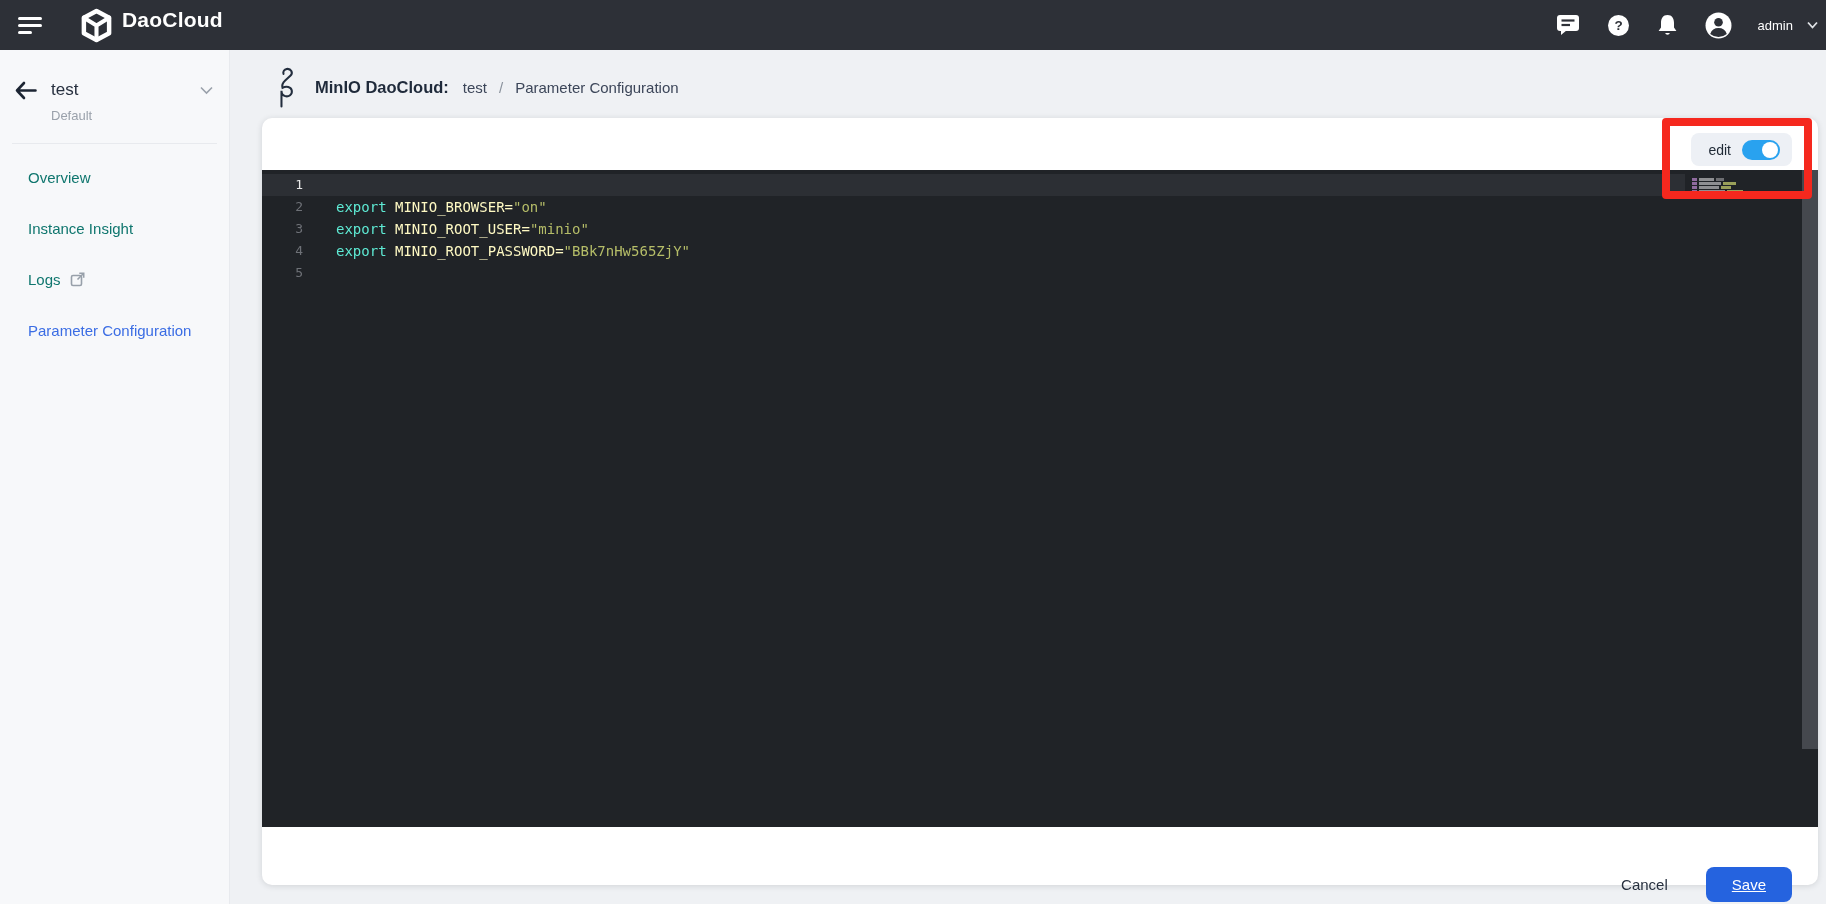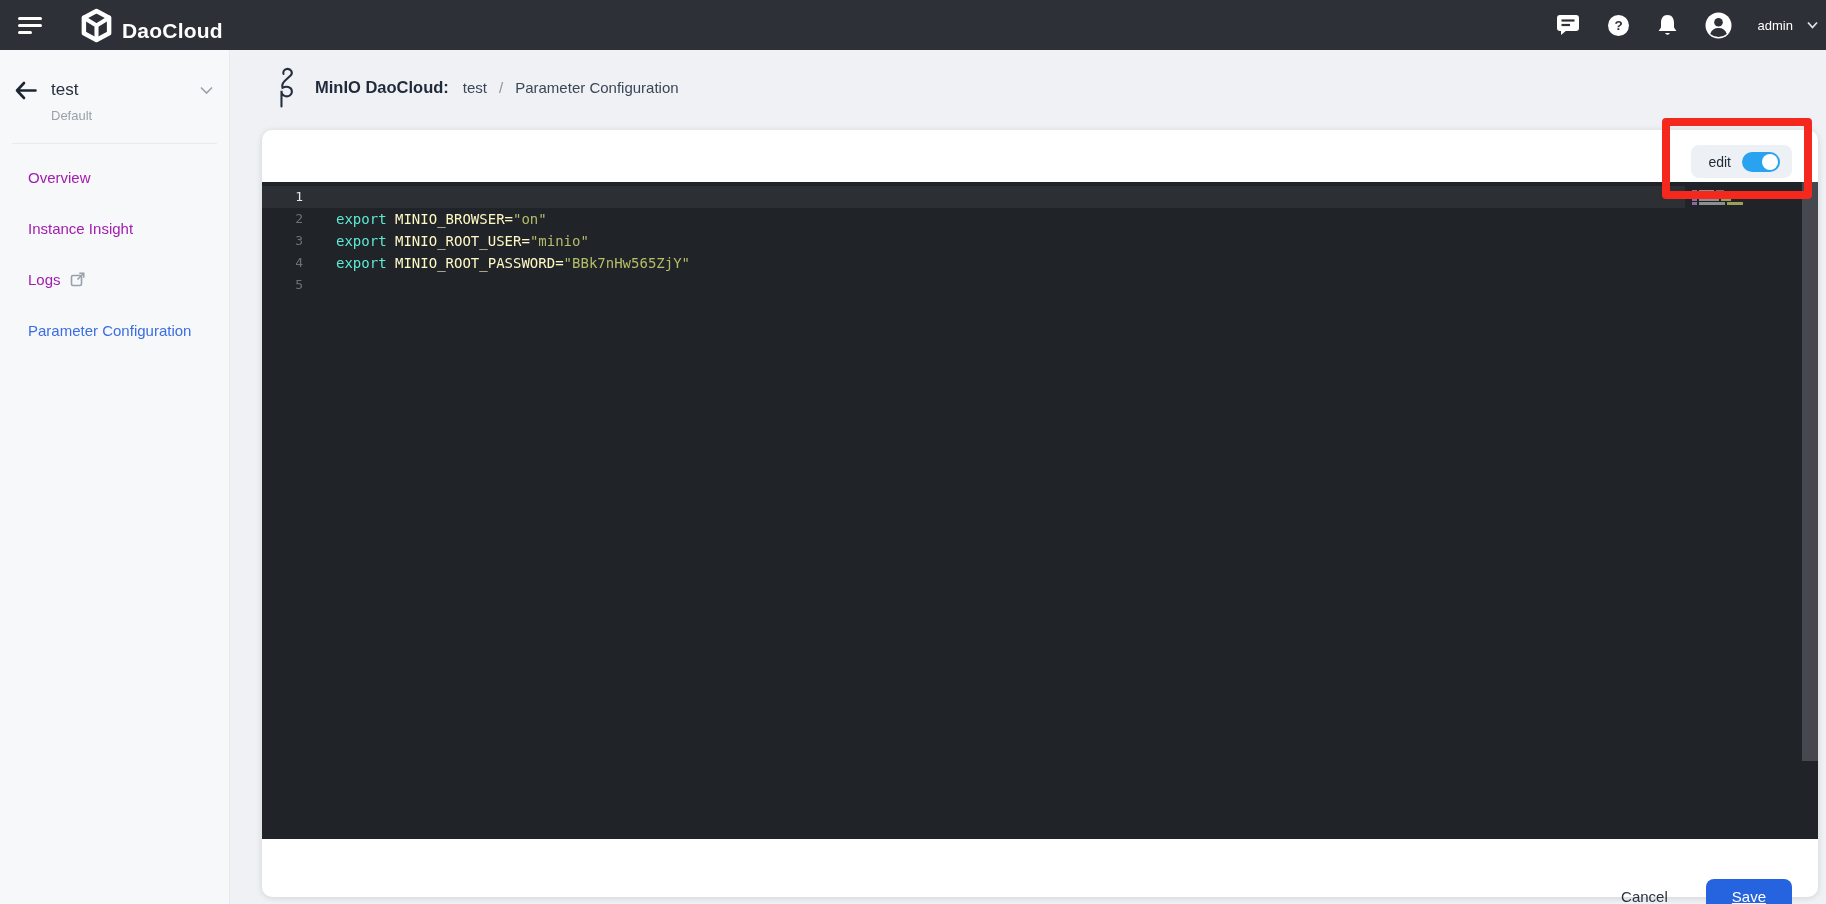--- a/index.html
+++ b/index.html
@@ -8,49 +8,49 @@
     width:1826px; height:904px; position:relative; overflow:hidden;
     background:#eff1f4; font-family:"Liberation Sans", sans-serif;
   }
 
   
   .topbar { position:absolute; top:0; left:0; width:100%; height:50px;
     background:#2d3037; display:flex; align-items:center; z-index:30; }
   .hamburger { margin-left:18px; cursor:pointer; }
   .hamburger .bar { height:3px; background:#fff; border-radius:2px; margin:4px 0; }
   .hamburger .b1 { width:24px; } .hamburger .b2 { width:24px; } .hamburger .b3 { width:14px; }
-  .brand { display:flex; align-items:flex-end; margin-left:38px; gap:9px; }
+  .brand { display:flex; align-items:flex-start; margin-left:38px; gap:9px; }
   .brand-name { color:#fff; font-weight:bold; font-size:21px; letter-spacing:.2px; }
   .topbar-right { margin-left:auto; display:flex; align-items:center; gap:26px; margin-right:8px; }
   .tb-icon { display:flex; align-items:center; cursor:pointer; }
   .username { color:#fff; font-size:13px; cursor:pointer; }
   .user-caret { margin-left:-12px; }
 
   
   .sidebar { position:absolute; top:50px; left:0; width:230px; bottom:0;
     background:#f7f8fa; border-right:1px solid #e8eaee; }
   .side-head { display:flex; align-items:center; padding:30px 16px 0 14px; }
   .side-title { font-size:17px; color:#27303f; margin-left:14px; flex:1; cursor:pointer; }
   .side-sub { margin:8px 0 16px 51px; font-size:13px; color:#9aa1ab; }
   .side-divider { border-top:1px solid #e8eaee; margin:20px 12px 0 12px; }
   .side-nav { margin-top:8px; }
   .side-item { padding-left:28px; height:51px; display:flex; align-items:center;
-    font-size:15px; color:#a21caf; cursor:pointer; gap:9px; }
+    font-size:15px; color:#0f766e; cursor:pointer; gap:9px; }
   .side-item.active { color:#3b6de4; }
 
   
   .crumbbar { position:absolute; top:50px; left:230px; right:0; height:80px;
     display:flex; align-items:center; padding-left:42px; padding-bottom:6px; }
   .crumb-title { font-weight:bold; font-size:16.5px; color:#1f2a3a; margin-left:17px; }
   .crumb-item { font-size:15px; color:#3c4659; margin-left:14px; cursor:pointer; }
   .crumb-sep { font-size:15px; color:#8a919c; margin-left:12px; }
   .crumb-cur { font-size:15px; color:#3c4659; margin-left:12px; }
 
   
-  .card { position:absolute; left:262px; top:130px; width:1556px; height:767px;
+  .card { position:absolute; left:262px; top:118px; width:1556px; height:767px;
     background:#fff; border-radius:10px; box-shadow:0 1px 6px rgba(30,35,45,.14); }
   .card-toolbar { height:52px; position:relative; }
   .edit-pill { position:absolute; right:26px; top:15px; height:33px; background:#edf0f5;
     border-radius:8px; display:flex; align-items:center; gap:11px; padding:0 12px 0 17px; }
   .edit-label { font-size:14px; color:#1f2935; }
   .switch { width:38px; height:20px; border-radius:10px; background:#c5c9cf; position:relative; cursor:pointer; }
   .switch.on { background:#29a2ef; }
   .switch .knob { position:absolute; left:2px; top:2px; width:16px; height:16px; border-radius:50%; background:#fff; }
   .switch.on .knob { left:auto; right:2px; }
 

